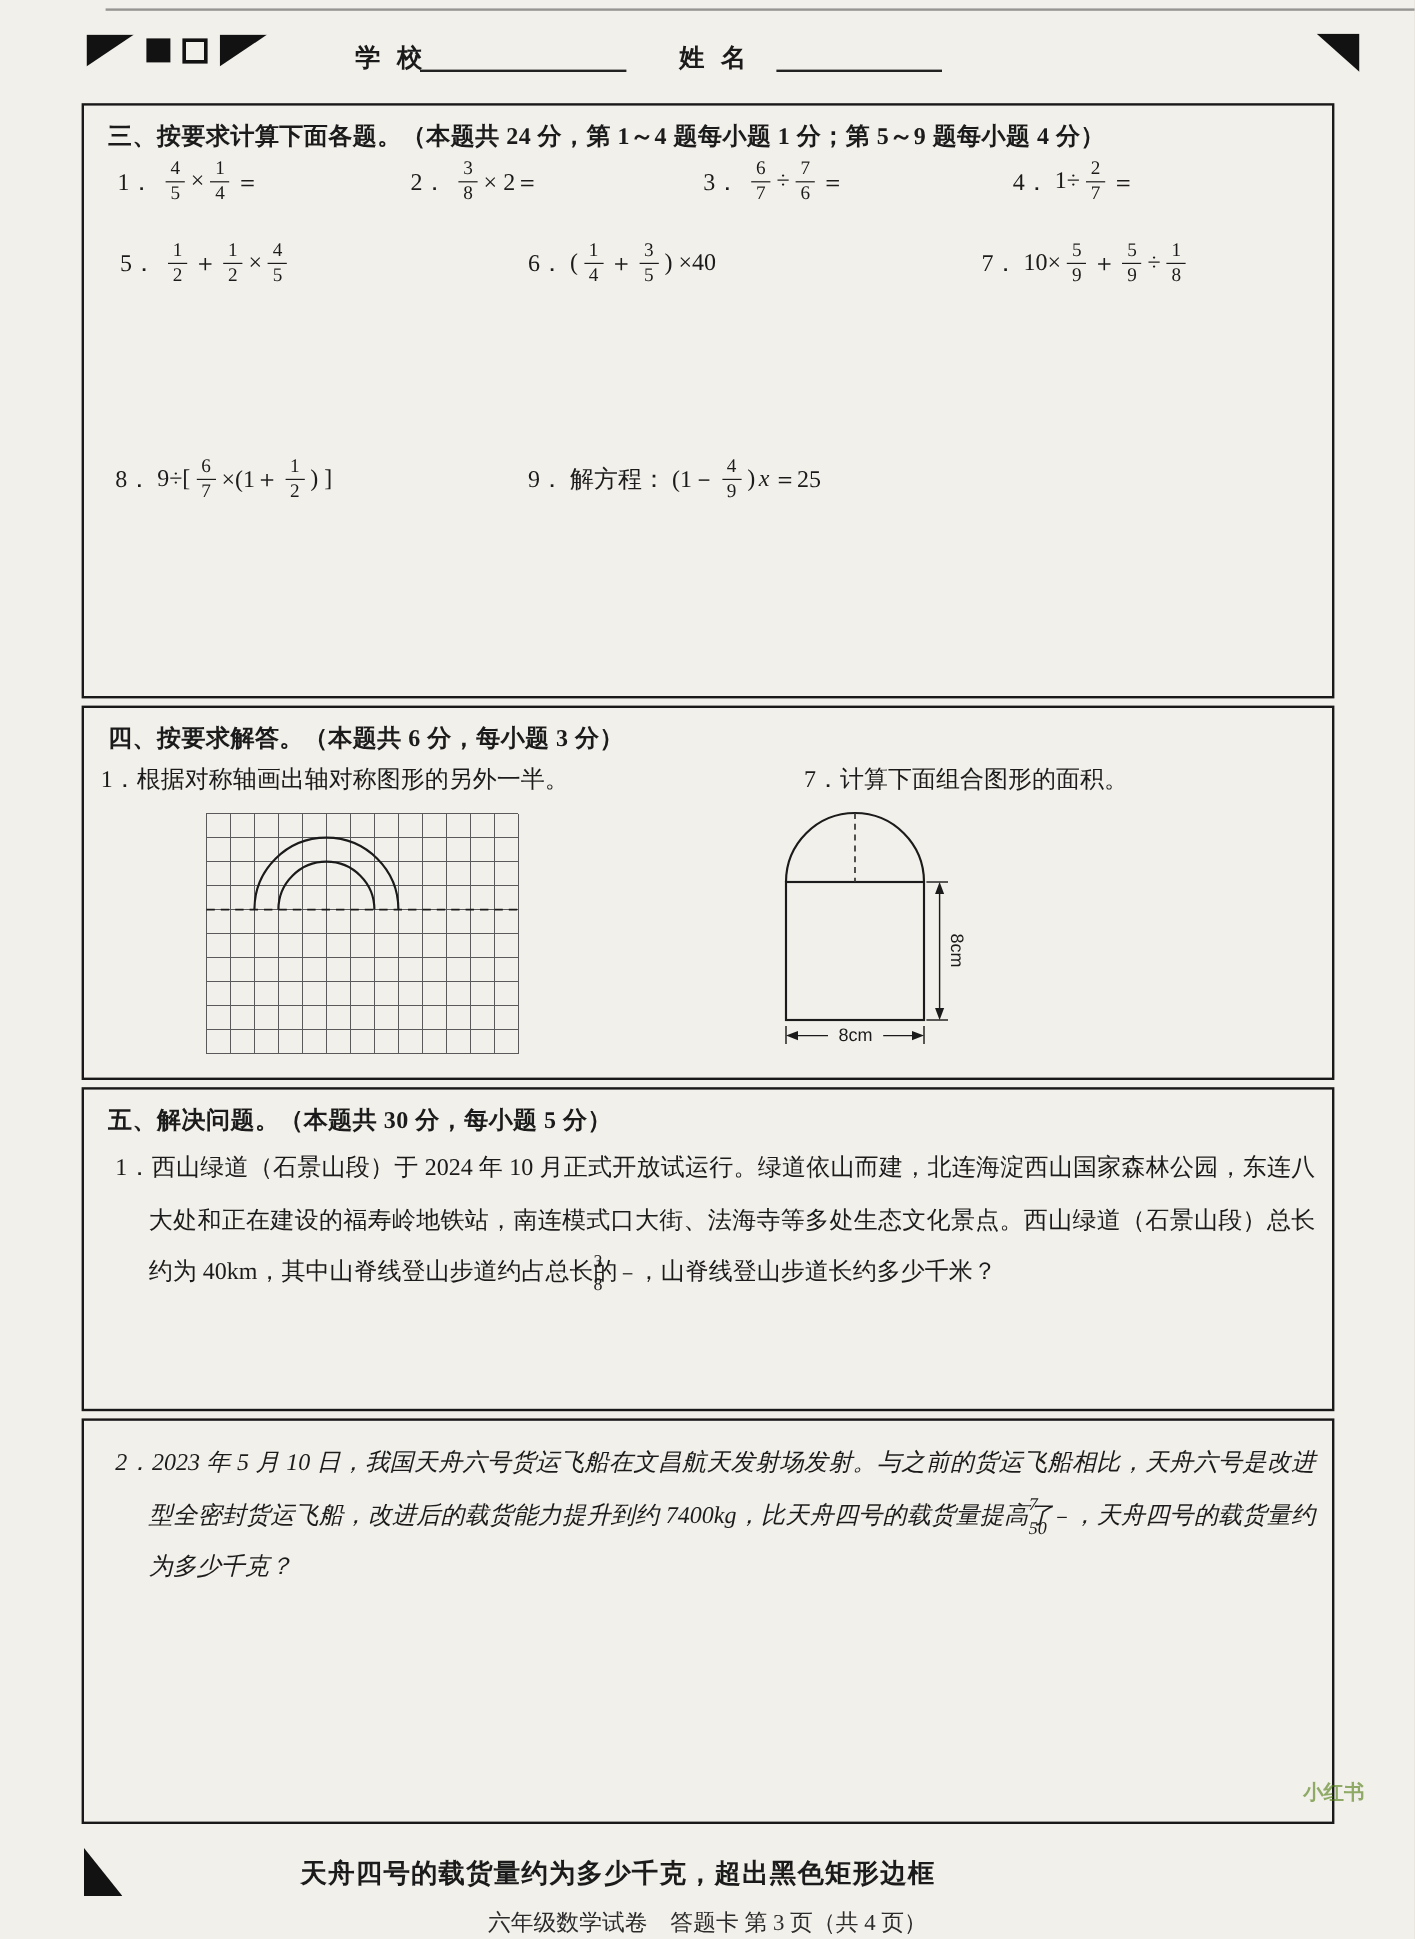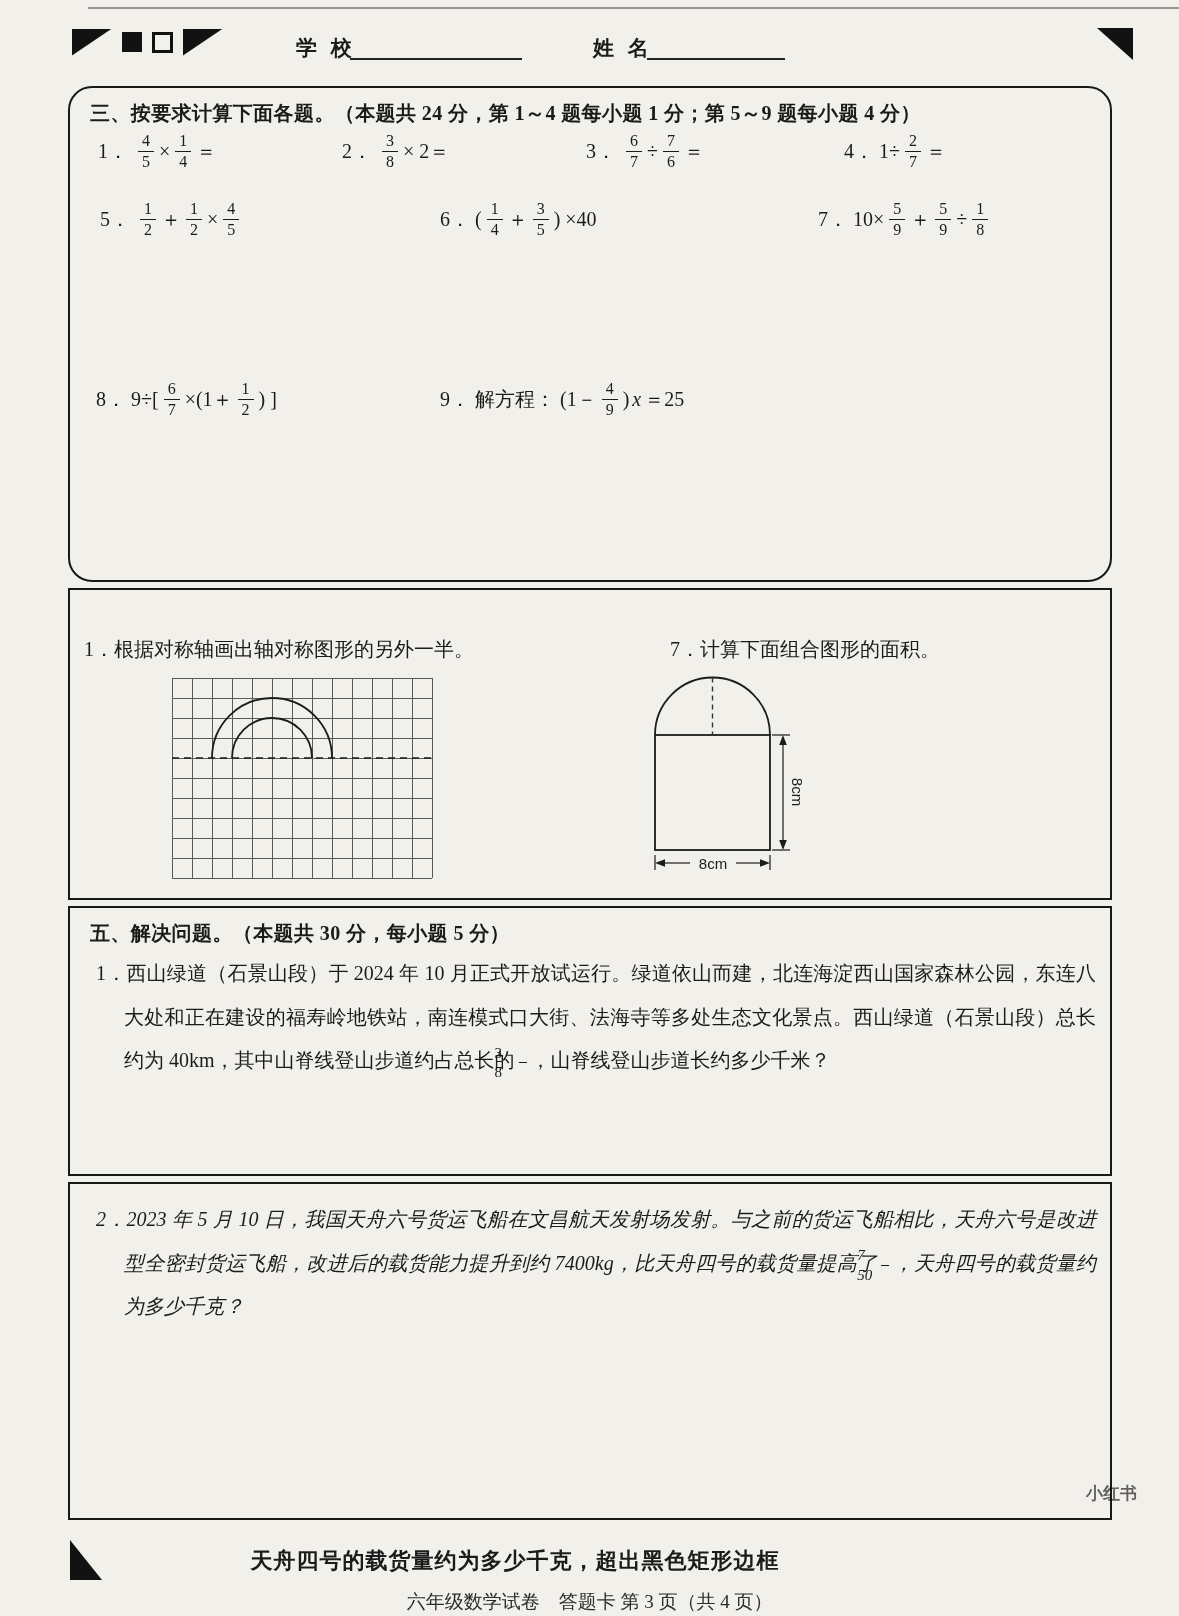--- a/index.html
+++ b/index.html
@@ -13,25 +13,25 @@
   .tri-dl { width:40px; height:27px; background:#121212; clip-path:polygon(0 0,100% 0,0 100%); }
   .sq-filled { width:20px; height:20px; background:#121212; }
   .sq-open { width:21px; height:21px; border:3px solid #121212; background:transparent; }
   .tri-tr { position:absolute; right:46px; top:28px; width:36px; height:32px; background:#121212; clip-path:polygon(0 0,100% 0,100% 100%); }
   .tri-bl { position:absolute; left:70px; top:1540px; width:32px; height:40px; background:#121212; clip-path:polygon(0 0,0 100%,100% 100%); }
 
   .hdr-label { position:absolute; top:34px; font-size:21px; font-weight:bold; letter-spacing:4px; font-family:"Liberation Sans","DejaVu Sans",sans-serif; }
   .hdr-blank { position:absolute; top:36px; height:24px; border-bottom:2px solid #222; }
   #school-label { left:296px; }
   #school-blank { left:350px; width:172px; }
-  #name-label  { left:593px; }
+  #name-label  { left:566px; }
   #name-blank  { left:647px; width:138px; }
 
   .box { position:absolute; border:2.5px solid #191919; }
-  #box-s3 { left:68px; top:86px;  width:1044px; height:496px;border-radius:24px; }
+  #box-s3 { left:68px; top:86px;  width:1044px; height:496px; }
   #box-s4 { left:68px; top:588px; width:1044px; height:312px; }
   #box-s5a{ left:68px; top:906px; width:1044px; height:270px; }
   #box-s5b{ left:68px; top:1182px;width:1044px; height:338px;font-style:italic; }
 
   .sec-title { position:absolute; left:20px; top:12px; font-size:20px; font-weight:bold; letter-spacing:.4px; white-space:nowrap; }
 
   .prob { position:absolute; display:flex; align-items:center; font-size:20px; white-space:nowrap; }
   .prob .no { margin-right:5px; }
   .expr { display:inline-flex; align-items:center; }
   .expr i { margin:0 3px; font-style:italic; }
@@ -60,21 +60,21 @@
   #grid-fig { position:absolute; left:100px; top:86px; }
   #comp-fig { position:absolute; left:560px; top:70px; }
 
   .para { position:absolute; font-size:20px; line-height:2.18; text-align:justify; padding-left:28px; text-indent:-28px; }
   .para .frac { vertical-align:middle; font-size:15px; margin:0 4px; line-height:1.1; }
   #para1 { left:26px; top:44px;  width:1000px; }
   #para2 { left:26px; top:14px;  width:1000px; }
 
   .footer-notice { position:absolute; left:0; top:1546px; width:1030px; text-align:center; font-weight:bold; font-size:22px; letter-spacing:1px; }
   .footer-pageinfo { position:absolute; left:0; top:1589px; width:1179px; text-align:center; font-size:19px; color:#2b2b2b; }
-  .watermark { position:absolute; left:1086px; top:1482px; font-size:17px; font-weight:bold; color:#000000; opacity:.6; font-family:"Liberation Sans","DejaVu Sans",sans-serif; }
+  .watermark { position:absolute; left:1086px; top:1482px; font-size:17px; font-weight:bold; color:#4d7c0f; opacity:.6; font-family:"Liberation Sans","DejaVu Sans",sans-serif; }
 
   svg text { font-family:"Liberation Sans","DejaVu Sans",sans-serif; fill:#1b1b1b; }
 </style>
 </head>
 <body>
 
 <div class="page">
 
   <div class="topline"></div>
 
@@ -178,20 +178,21 @@
     <div class="prob" id="p9">
       <span class="no">9．</span>
       <span class="expr">解方程： (1－<span class="frac">
             <span class="num">4</span>
             <span class="den">9</span>
           </span>)<i>x</i>＝25</span>
     </div>
   </div>
 
   <div class="box" id="box-s4">
+    <div class="sec-title">四、按要求解答。（本题共 6 分，每小题 3 分）</div>
     <div class="q-label" id="q1">1．根据对称轴画出轴对称图形的另外一半。</div>
     <div class="q-label" id="q2">7．计算下面组合图形的面积。</div>
 
     <svg id="grid-fig" width="264" height="204" viewBox="-2 -2 264 204">
       <path d="M0 0H260 M0 20H260 M0 40H260 M0 60H260 M0 80H260 M0 100H260 M0 120H260 M0 140H260 M0 160H260 M0 180H260 M0 200H260 M0 0V200 M20 0V200 M40 0V200 M60 0V200 M80 0V200 M100 0V200 M120 0V200 M140 0V200 M160 0V200 M180 0V200 M200 0V200 M220 0V200 M240 0V200 M260 0V200" stroke="#5a5a5a" stroke-width="1" fill="none" shape-rendering="crispEdges"></path>
       <line x1="0" y1="80" x2="260" y2="80" stroke="#1b1b1b" stroke-width="1.6" stroke-dasharray="7 5"></line>
       <path d="M40 80 A60 60 0 0 1 160 80" stroke="#1b1b1b" stroke-width="1.8" fill="none"></path>
       <path d="M60 80 A40 40 0 0 1 140 80" stroke="#1b1b1b" stroke-width="1.8" fill="none"></path>
     </svg>
 

